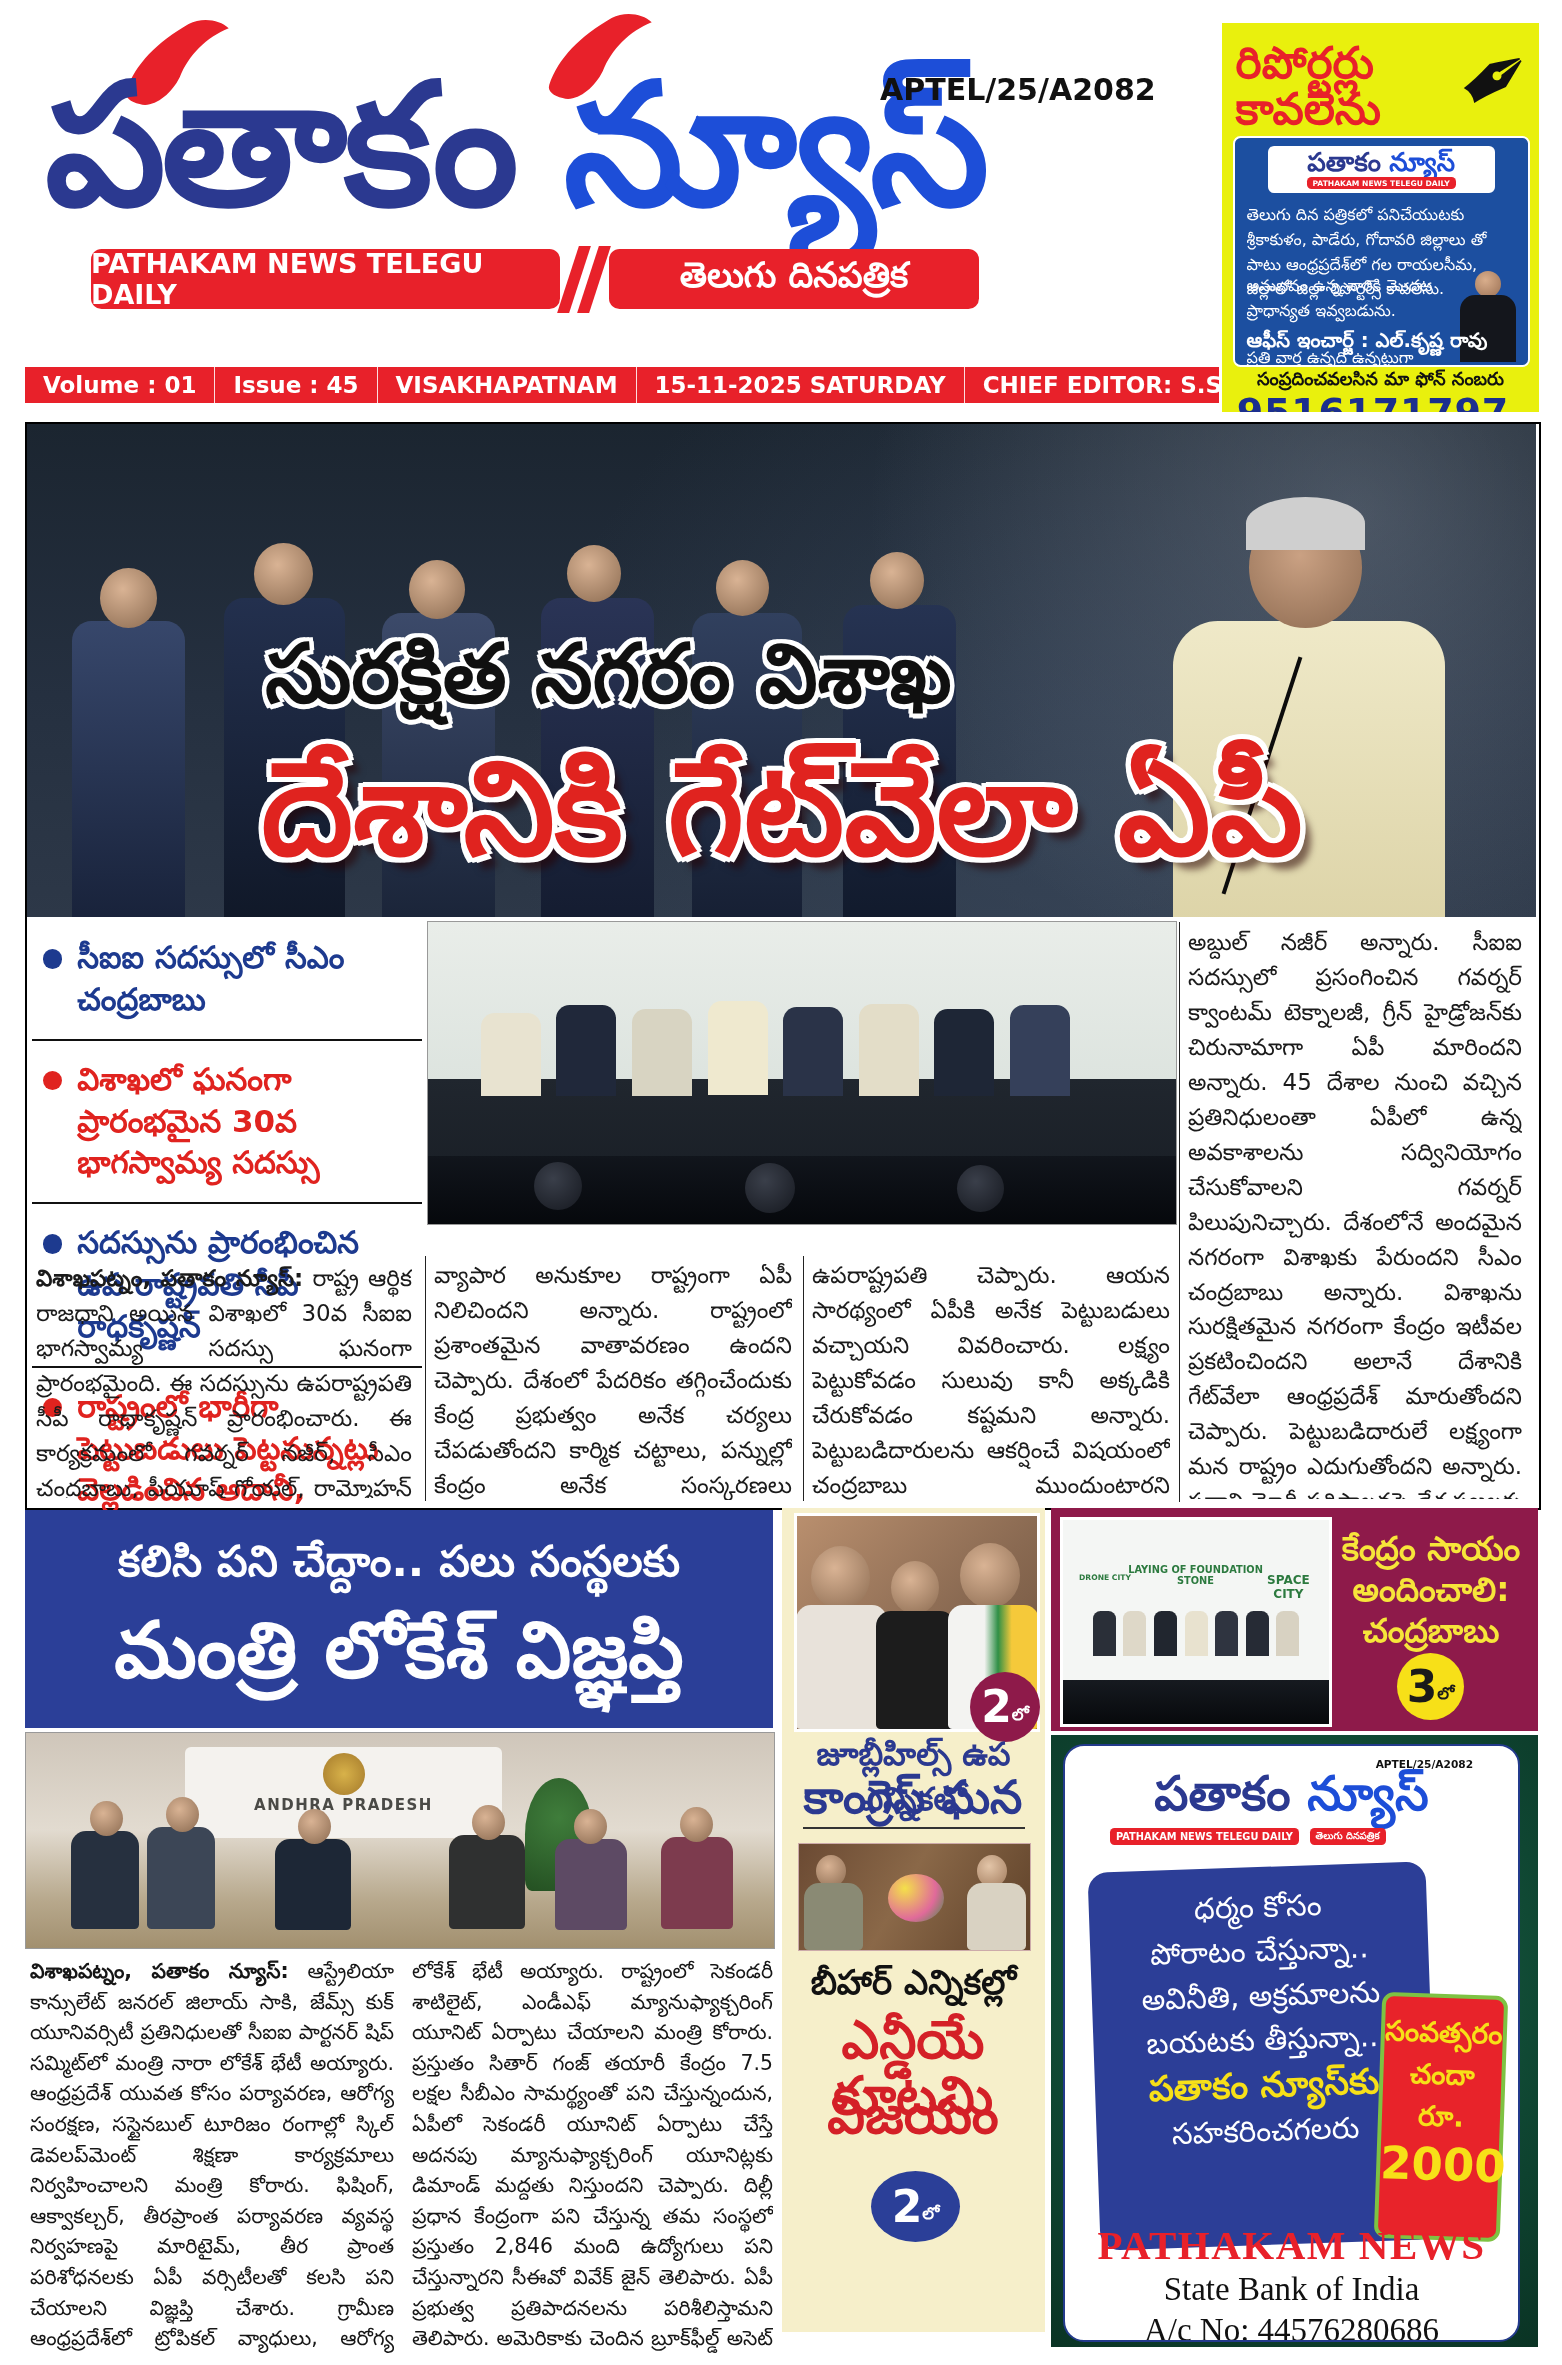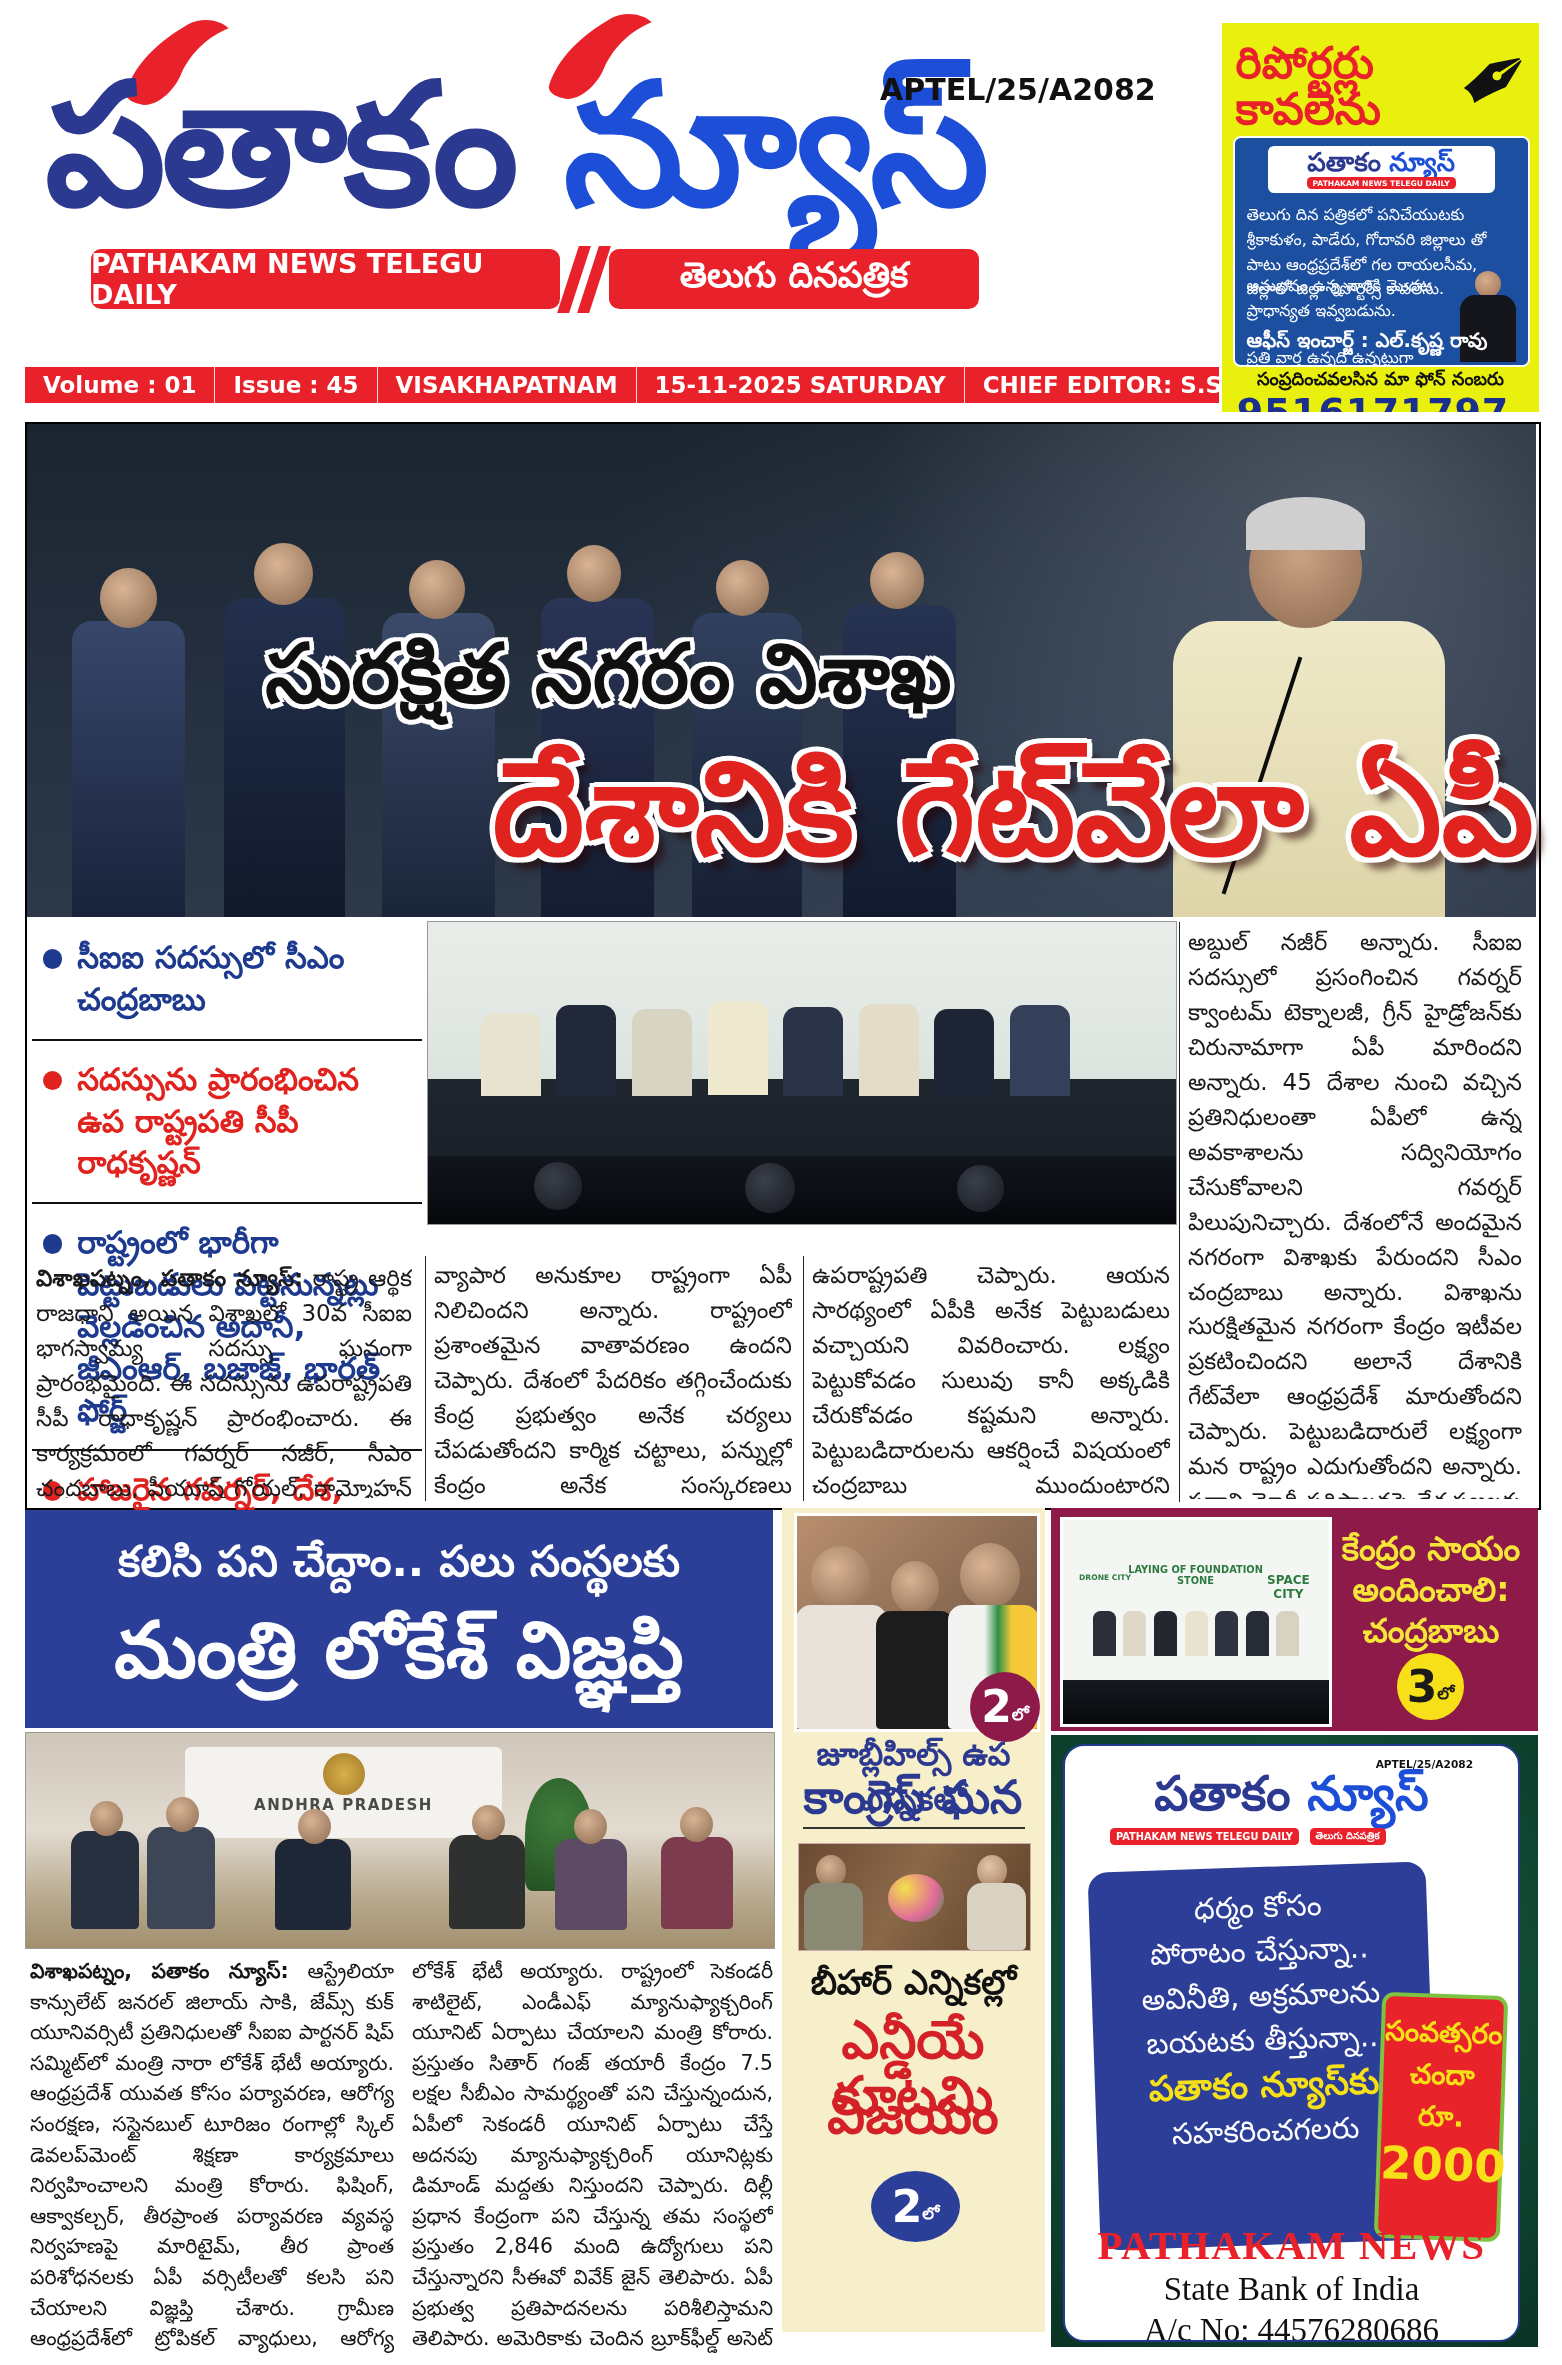--- a/index.html
+++ b/index.html
@@ -43,21 +43,21 @@
       radial-gradient(circle at 70% 80%,rgba(60,75,95,.6),transparent 50%),
       linear-gradient(180deg,#1b2530 0%,#253040 55%,#2d3848 100%);overflow:hidden;}
   .head-dot{position:absolute;border-radius:50%;background:radial-gradient(circle at 40% 35%,#d9b394,#8a6a50);}
   .suit{position:absolute;border-radius:19.7px 19.7px 0 0;background:linear-gradient(180deg,#2a3550,#131b2b);}
   .cm-body{position:absolute;background:linear-gradient(180deg,#efe9c8,#ddd4a8);border-radius:45px 45px 0 0;}
   .cm-head{position:absolute;border-radius:50%;background:radial-gradient(circle at 45% 40%,#caa183,#8d6a50);}
   .cm-hair{position:absolute;border-radius:50% 50% 0 0;background:#cfcfcf;}
   .mic{position:absolute;width:3.8px;background:#0c0c0c;transform:rotate(18deg);}
   .kicker{font-weight:bold;color:#101010;font-size:82px;text-align:center;line-height:1;
       text-shadow:-4.5px 0 #fff,4.5px 0 #fff,0 -4.5px #fff,0 4.5px #fff,-3.8px -3.8px #fff,3.8px 3.8px #fff,-3.8px 3.8px #fff,3.8px -3.8px #fff;}
-  .headline{font-weight:bold;color:#e0231f;font-size:130px;text-align:right;line-height:1;
+  .headline{font-weight:bold;color:#e0231f;font-size:130px;text-align:center;line-height:1;
       text-shadow:-5.3px 0 #fff,5.3px 0 #fff,0 -5.3px #fff,0 5.3px #fff,-4.5px -4.5px #fff,4.5px 4.5px #fff,-4.5px 4.5px #fff,4.5px -4.5px #fff,10.6px 12px 7.6px rgba(40,0,0,.55);}
   .bullets{display:flex;flex-direction:column;}
   .bullet-item{display:flex;gap:15px;align-items:flex-start;padding:18px 6px 18px 10.6px;border-bottom:2.3px solid #111;}
   .dot{width:19.7px;height:19.7px;border-radius:50%;margin-top:12px;flex:0 0 auto;}
   .btxt{font-size:31px;font-weight:bold;line-height:1.35;}
   .bullet-item:nth-child(odd) .btxt{color:#1d3a8f;}
   .bullet-item:nth-child(odd) .dot{background:#1d3a8f;}
   .bullet-item:nth-child(even) .btxt{color:#e0231f;}
   .bullet-item:nth-child(even) .dot{background:#e0231f;}
   .stage-photo{background:linear-gradient(180deg,#e9ede9 0%,#dde4df 52%,#20262e 52%,#171c23 100%);overflow:hidden;border:0.8px solid #999;}
@@ -202,20 +202,24 @@
   <div class="abs kicker" style="left:136px;top:633px;width:945px;">సురక్షిత నగరం విశాఖ</div>
   <div class="abs headline" style="left:30px;top:744px;width:1504px;">దేశానికి గేట్‌వేలా ఏపీ</div>
 
   <div class="abs bullets" style="left:32px;top:919px;width:390px;">
     <div class="bullet-item">
       <span class="dot"></span>
       <span class="btxt">సీఐఐ సదస్సులో సీఎం చంద్రబాబు</span>
     </div>
     <div class="bullet-item">
       <span class="dot"></span>
+      <span class="btxt">విశాఖలో ఘనంగా ప్రారంభమైన 30వ భాగస్వామ్య సదస్సు</span>
+    </div>
+    <div class="bullet-item">
+      <span class="dot"></span>
       <span class="btxt">సదస్సును ప్రారంభించిన ఉప రాష్ట్రపతి సీపీ రాధకృష్ణన్</span>
     </div>
     <div class="bullet-item">
       <span class="dot"></span>
       <span class="btxt">రాష్ట్రంలో భారీగా పెట్టుబడులు పెట్టనున్నట్లు వెల్లడించిన అదానీ, జీఎంఆర్, బజాజ్, భారత్ ఫోర్జ్</span>
     </div>
     <div class="bullet-item">
       <span class="dot"></span>
       <span class="btxt">హాజరైన గవర్నర్, దేశ, విదేశాల ప్రతినిధులు</span>
     </div>

